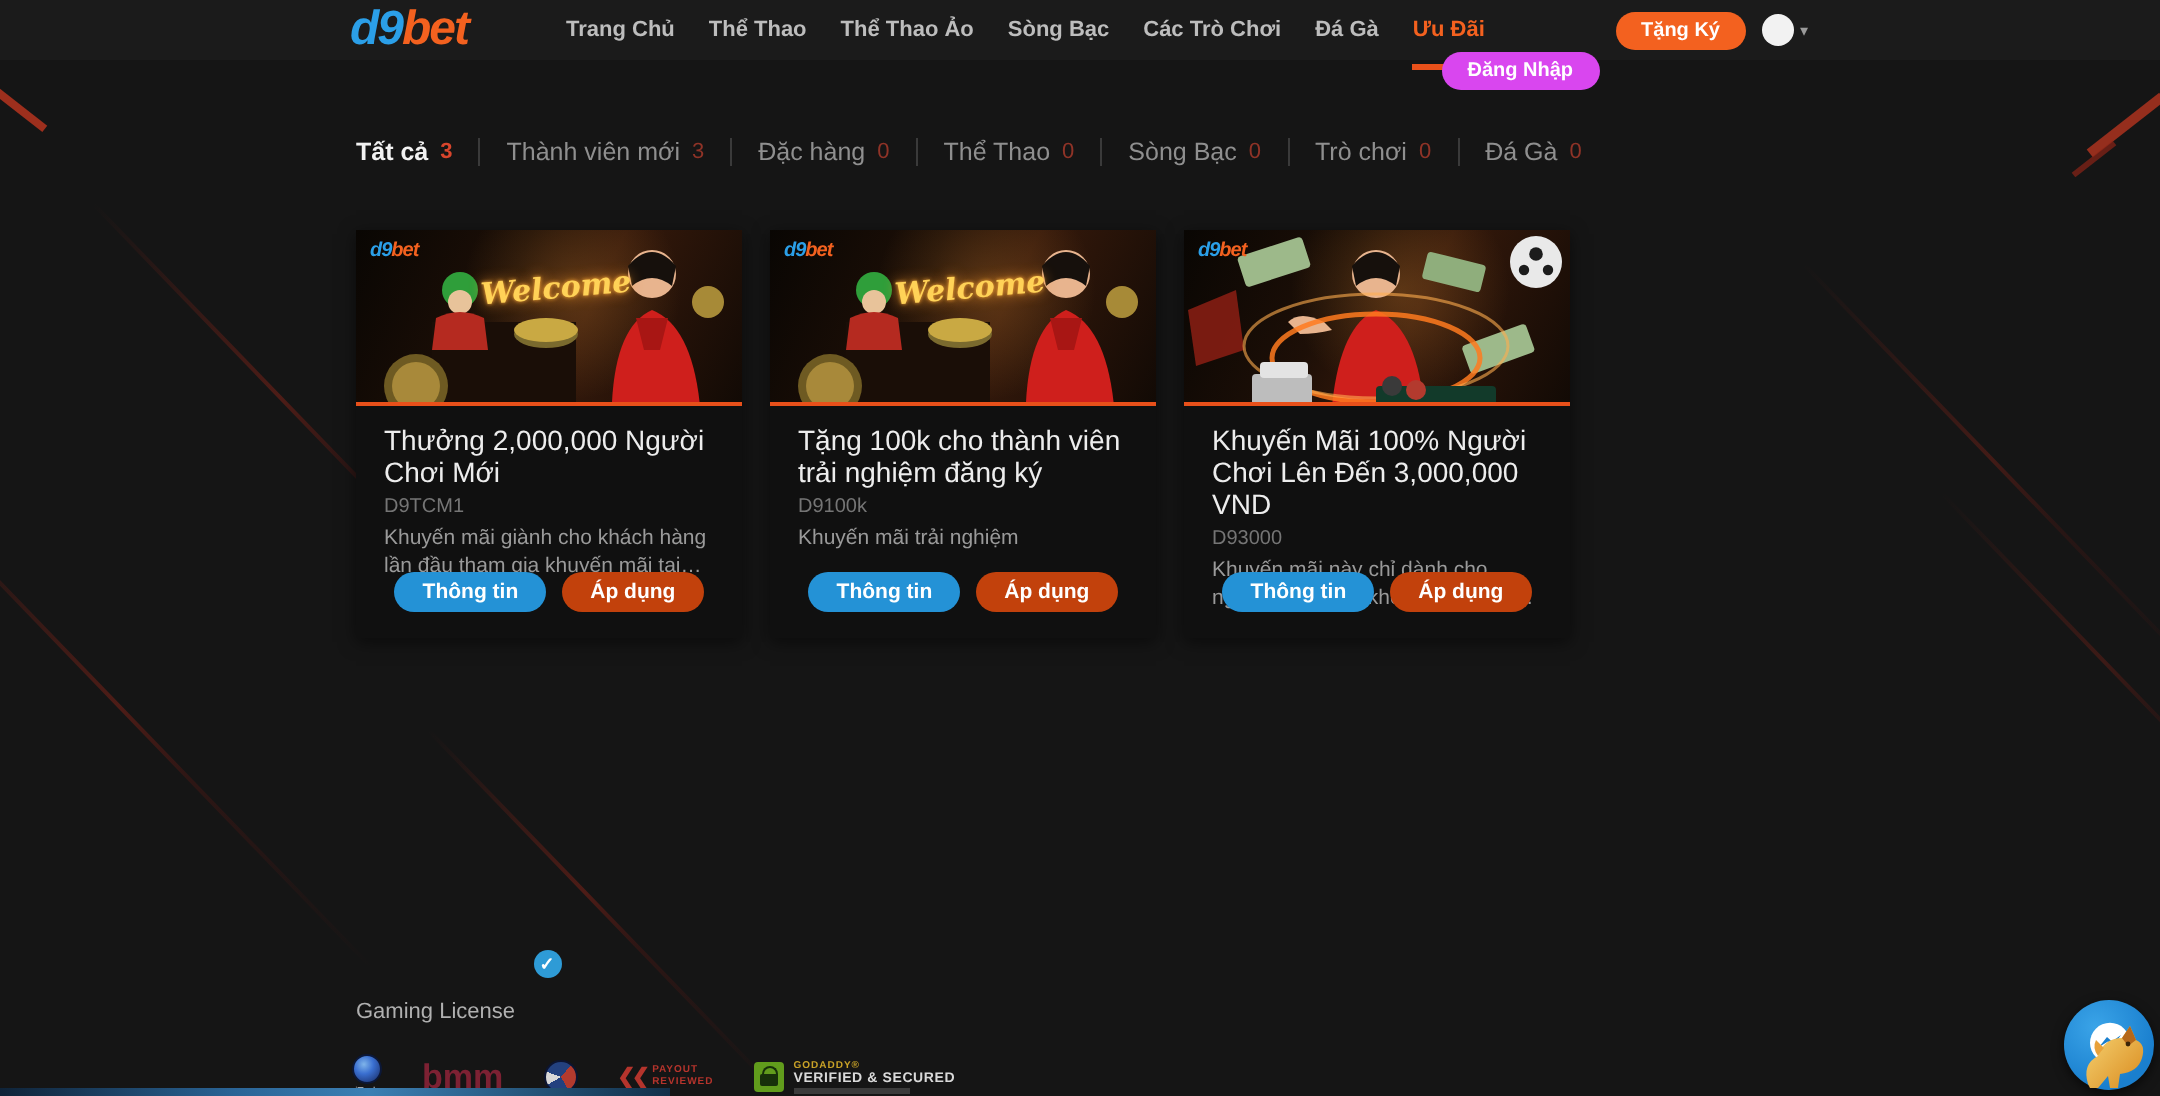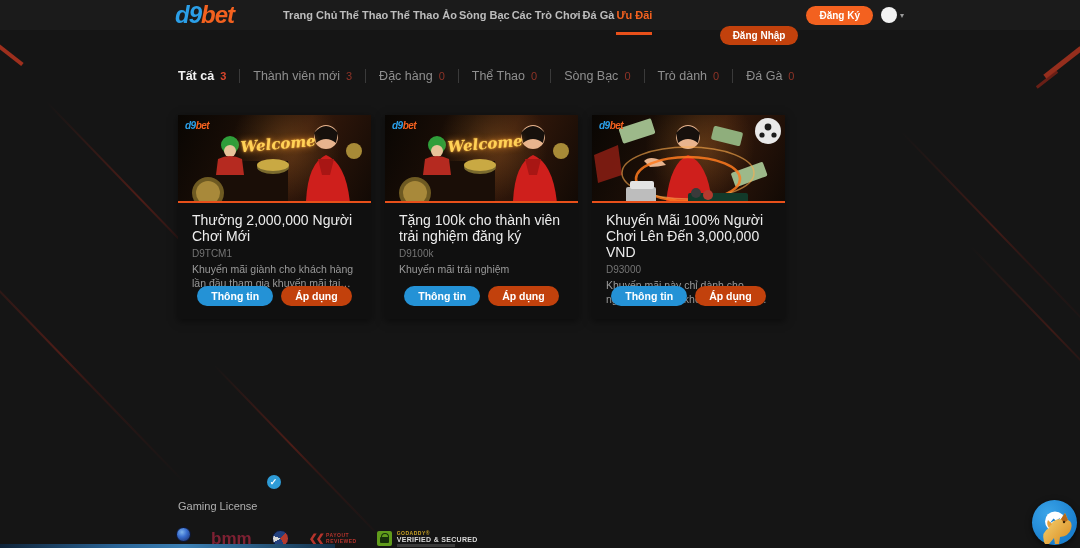--- a/index.html
+++ b/index.html
@@ -11,29 +11,29 @@
   .streak { position:absolute; width:2px; pointer-events:none;
     background:linear-gradient(to bottom, transparent, rgba(170,40,25,.38) 45%, rgba(120,25,18,.25) 60%, transparent); }
   .corner-accent { position:absolute; pointer-events:none; }
 
   
   .header { position:absolute; top:0; left:0; width:1080px; height:30px; background:#1b1b1b; }
   .logo { position:absolute; left:175px; top:0; height:30px; line-height:30px;
     font-size:24px; font-weight:bold; font-style:italic; letter-spacing:-1px; cursor:pointer; }
   .logo .p1 { color:#2b9fe8; }
   .logo .p2 { color:#f3611f; }
-  .nav { position:absolute; left:283px; top:0; height:30px; display:flex; align-items:center; gap:2px; }
+  .nav { position:absolute; left:283px; top:0; height:30px; display:flex; align-items:center; gap:17px; }
   .nav-item { position:relative; height:30px; line-height:30px; font-size:11px; font-weight:bold;
     color:#bdbdbd; cursor:pointer; white-space:nowrap; }
   .nav-item.active { color:#f3611f; }
   .nav-item.active::after { content:""; position:absolute; left:0; right:0; bottom:-5px; height:3px; background:#e8501a; }
   .header-right { position:absolute; right:176px; top:0; height:30px; display:flex; align-items:center; gap:8px; }
   .pill-btn { border:none; color:#fff; font-size:10px; font-weight:bold; padding:4px 13px;
     border-radius:11px; cursor:pointer; font-family:"Liberation Sans",sans-serif; }
-  .btn-login { background:#c2410c;margin-top:40px; }
+  .btn-login { background:#d946ef;margin-top:40px; }
   .btn-register { background:#f3611f; }
   .lang { display:flex; align-items:center; gap:3px; cursor:pointer; }
   .lang-circle { width:16px; height:16px; border-radius:50%; background:#f2f2f2; }
   .lang-caret { font-size:8px; color:#9a9a9a; }
 
   
   .announce { position:absolute; top:30px; left:0; width:1080px; height:26px; background:#242424; }
   .megaphone { position:absolute; left:186px; top:7px; }
   .announce-msg { position:absolute; left:249px; top:0; height:26px; line-height:26px; font-size:11px; color:#c7c7c7; }
   .announce-right { position:absolute; right:178px; top:0; height:26px; display:flex; align-items:center; gap:8px; }
@@ -135,21 +135,21 @@
       <div class="nav-item">Trang Chủ</div>
       <div class="nav-item">Thể Thao</div>
       <div class="nav-item">Thể Thao Ảo</div>
       <div class="nav-item">Sòng Bạc</div>
       <div class="nav-item">Các Trò Chơi</div>
       <div class="nav-item">Đá Gà</div>
       <div class="nav-item active">Ưu Đãi</div>
     </div>
     <div class="header-right">
       <button class="pill-btn btn-login">Đăng Nhập</button>
-      <button class="pill-btn btn-register">Đăng Ký</button>
+      <button class="pill-btn btn-register">Tặng Ký</button>
       <div class="lang">
         <div class="lang-circle"></div>
         <span class="lang-caret">▾</span>
       </div>
     </div>
   </div>
 
 
   <div class="tabs">
     <div class="tab active">
@@ -171,21 +171,21 @@
       <span>Thể Thao</span>
       <span class="count">0</span>
     </div>
     <div class="tab-sep"></div>
     <div class="tab">
       <span>Sòng Bạc</span>
       <span class="count">0</span>
     </div>
     <div class="tab-sep"></div>
     <div class="tab">
-      <span>Trò dành</span>
+      <span>Trò chơi</span>
       <span class="count">0</span>
     </div>
     <div class="tab-sep"></div>
     <div class="tab">
       <span>Đá Gà</span>
       <span class="count">0</span>
     </div>
   </div>
 
   <div class="cards">

